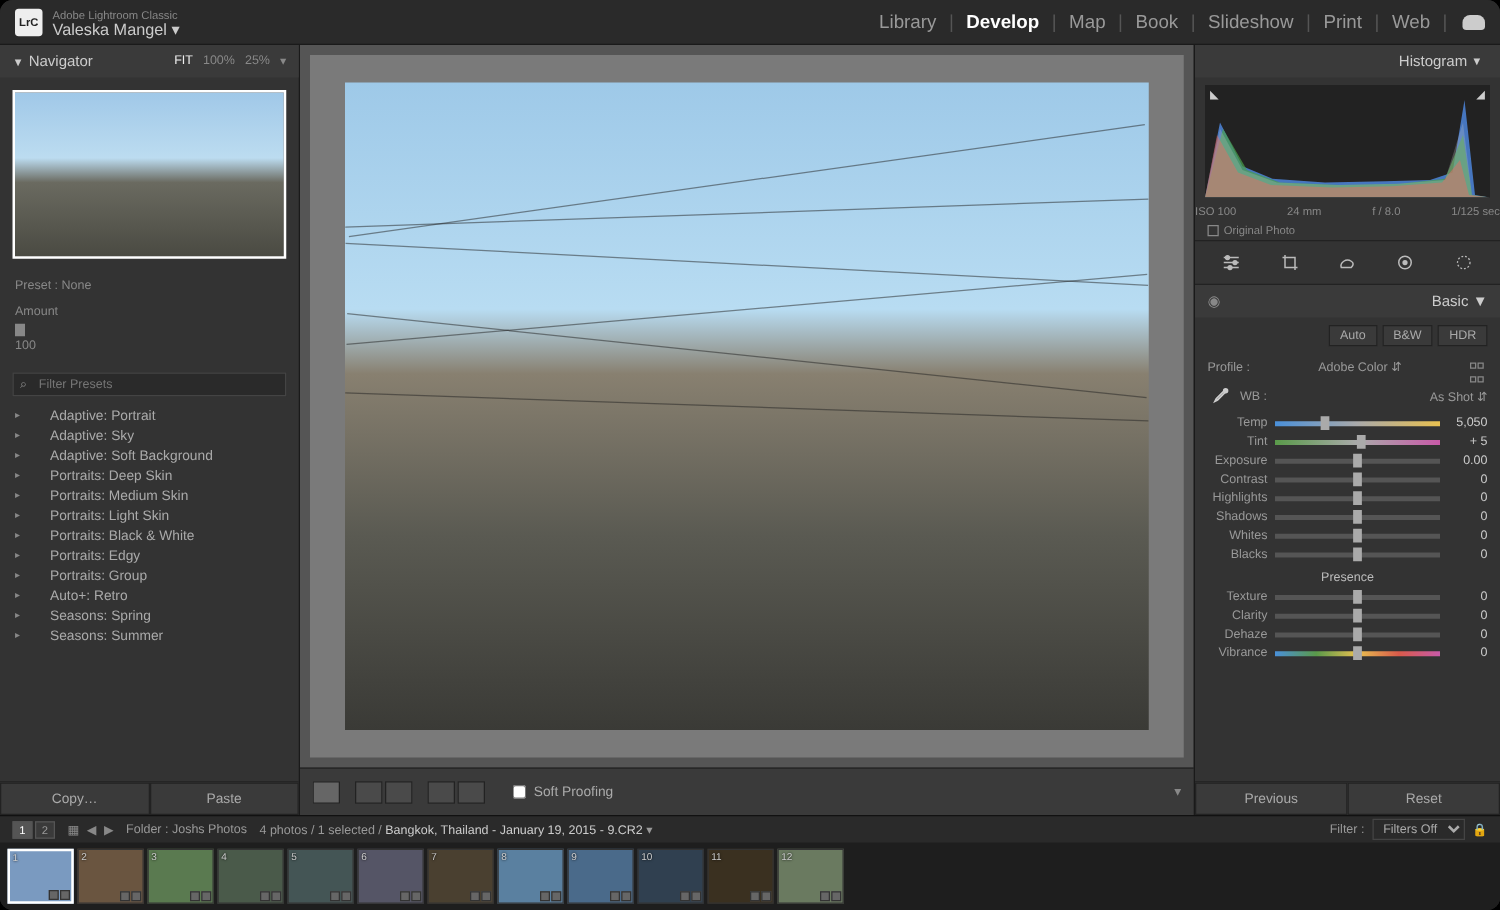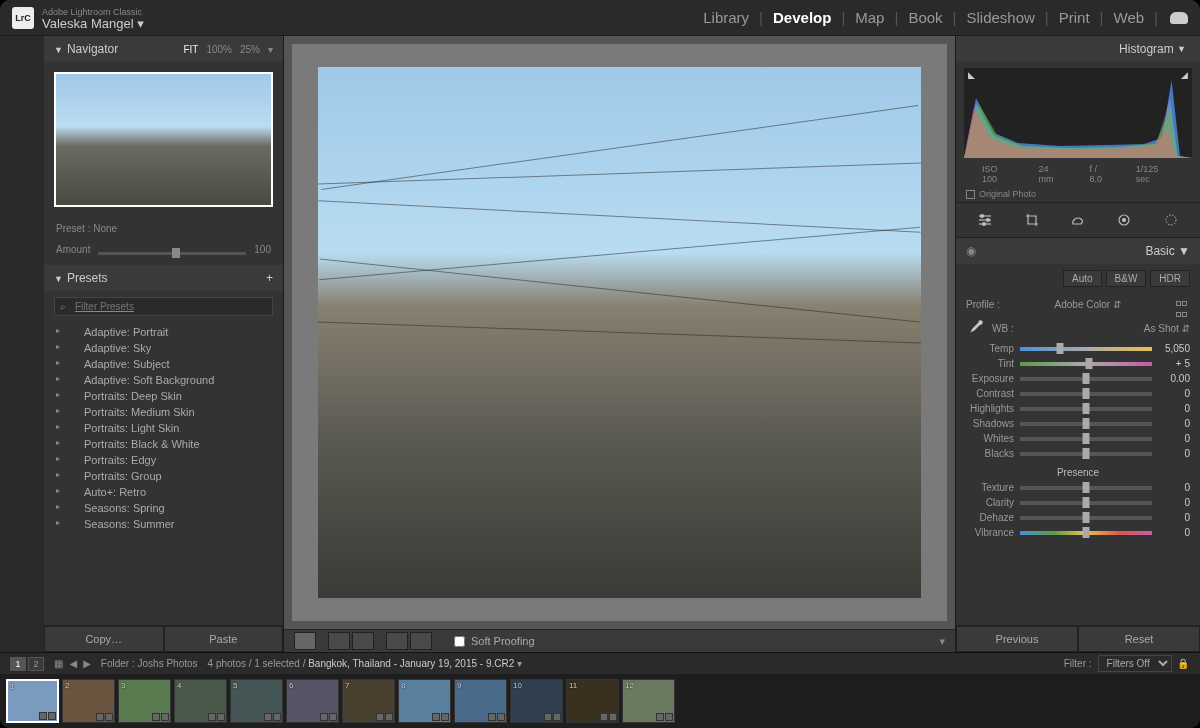--- a/index.html
+++ b/index.html
@@ -16,57 +16,57 @@
   .modules { display: flex; align-items: center; gap: 6px; font-size: 15px; }
   .module { color: #999; cursor: pointer; padding: 0 4px; }
   .module.active { color: #fff; font-weight: bold; }
   .sep { color: #555; }
   .cloud { width: 18px; height: 12px; background: #ccc; border-radius: 6px 6px 3px 3px; margin-left: 6px; }
 
   
   .main { flex: 1; display: flex; min-height: 0; }
 
   
-  .left { width: 240px; background: #333; display: flex; flex-direction: column; border-right: 1px solid #1a1a1a; margin-left: 44px; }
+  .left { width: 240px; background: #333; display: flex; flex-direction: column; border-right: 1px solid #1a1a1a; }
   .panel-header { display: flex; align-items: center; justify-content: space-between; padding: 6px 10px; background: #3a3a3a; font-size: 12px; color: #ccc; }
   .panel-header .tri { font-size: 9px; margin-right: 4px; }
   .nav-opts { display: flex; gap: 8px; font-size: 10px; color: #888; }
   .nav-opts .active { color: #eee; }
   .navigator-preview { margin: 10px; height: 135px; background: linear-gradient(to bottom, #a0c8e8 0%, #bcdcf0 40%, #6a6a60 55%, #4a4a42 100%); border: 2px solid #fff; position: relative; }
   .preset-info { padding: 6px 12px; font-size: 10px; color: #888; }
-  .amount-row { display: flex; align-items: flex-end; gap: 8px; padding: 4px 12px 10px; font-size: 10px; color: #888; }
+  .amount-row { display: flex; align-items: flex-start; gap: 8px; padding: 4px 12px 10px; font-size: 10px; color: #888; flex-direction: column; }
   .amount-row .slider { flex:1; height: 3px; background: #555; position: relative; }
   .amount-row .slider .knob { position: absolute; left: 50%; top: -4px; width: 8px; height: 10px; background: #888; }
   .search-presets { margin: 6px 10px; }
-  .search-presets input { width: 100%; background: #2a2a2a; border: 1px solid #444; padding: 3px 6px 3px 20px; color: #888; font-size: 10px; text-decoration: underline; }
+  .search-presets input { width: 100%; background: #2a2a2a; border: 1px solid #444; padding: 3px 6px 3px 20px; color: #888; font-size: 10px; }
   .search-wrap { position: relative; }
   .search-wrap .mag { position: absolute; left: 6px; top: 4px; font-size: 10px; color: #888; }
   .preset-list { flex: 1; overflow: hidden; padding: 2px 0; }
   .preset-item { padding: 2px 10px 2px 40px; font-size: 11px; color: #aaa; cursor: pointer; position: relative; }
   .preset-item::before { content: "▸"; position: absolute; left: 12px; font-size: 8px; color: #888; }
   .copy-paste { display: flex; border-top: 1px solid #222; }
   .copy-paste button { flex: 1; background: #3a3a3a; border: 1px solid #222; color: #aaa; padding: 6px; font-size: 11px; cursor: pointer; }
 
   
   .center { flex: 1; background: #555; display: flex; flex-direction: column; }
   .preview { flex: 1; background: #7a7a7a; margin: 8px; display: flex; align-items: center; justify-content: center; position: relative; }
   .preview-img { width: 92%; height: 92%; background: linear-gradient(to bottom, #9ec9e8 0%, #b8dcf2 35%, #888070 45%, #5a5a52 70%, #3a3a36 100%); position: relative; overflow: hidden; }
   .wires { position: absolute; inset: 0; }
   .wires div { position: absolute; height: 1px; background: #222; opacity: 0.5; }
-  .toolbar-bottom { height: 23px; background: #3a3a3a; display: flex; align-items: center; padding: 0 10px; gap: 12px; border-top: 1px solid #222; }
+  .toolbar-bottom { height: 38px; background: #3a3a3a; display: flex; align-items: center; padding: 0 10px; gap: 12px; border-top: 1px solid #222; }
   .tb-group { display: flex; gap: 2px; }
   .tb-btn { width: 22px; height: 18px; background: #4a4a4a; border: 1px solid #222; }
   .tb-btn.active { background: #666; }
   .soft-proof { display: flex; align-items: center; gap: 6px; font-size: 11px; color: #aaa; margin-left: 10px; }
   .soft-proof input { width: 11px; height: 11px; }
 
   
   .right { width: 245px; background: #333; display: flex; flex-direction: column; border-left: 1px solid #1a1a1a; }
   .histogram { height: 90px; margin: 6px 8px 4px; background: #222; position: relative; overflow: hidden; }
-  .histo-info { display: flex; justify-content: space-between; padding: 2px 26px; font-size: 9px; color: #888; gap: 24px; }
+  .histo-info { display: flex; justify-content: space-between; padding: 2px 0; font-size: 9px; color: #888; gap: 24px; }
   .orig-photo { padding: 3px 10px; font-size: 9px; color: #888; display: flex; align-items: center; gap: 4px; }
   .tools-row { display: flex; justify-content: space-around; padding: 8px 6px; border-bottom: 1px solid #222; border-top: 1px solid #222; }
   .tool { width: 22px; height: 18px; display: flex; align-items: center; justify-content: center; color: #aaa; cursor: pointer; }
   .basic-header { display: flex; align-items: center; justify-content: space-between; padding: 6px 10px; background: #3a3a3a; font-size: 12px; color: #ccc; }
   .treatment { display: flex; justify-content: flex-end; gap: 4px; padding: 6px 10px; }
   .treatment button { font-size: 10px; background: #3a3a3a; color: #aaa; border: 1px solid #222; padding: 2px 8px; cursor: pointer; }
   .profile-row, .wb-row { display: flex; align-items: center; justify-content: space-between; padding: 4px 10px; font-size: 10px; color: #999; }
   .eyedrop { display: flex; align-items: center; padding: 4px 10px; gap: 8px; }
   .eyedrop-icon { width: 18px; height: 18px; color: #ccc; }
   .slider-row { display: flex; align-items: center; padding: 2px 10px; font-size: 10px; color: #999; gap: 6px; }
@@ -150,34 +150,29 @@
       <div class="navigator-preview"></div>
       <div class="preset-info">Preset : None</div>
       <div class="amount-row">
         <span>Amount</span>
         <div class="slider">
             <div class="knob"></div>
           </div>
         <span>100</span>
       </div>
 
-      <div class="panel-header">
-        <span><span class="tri">▼</span><span>Presets</span></span>
-        <span>+</span>
-      </div>
       <div class="search-presets">
         <div class="search-wrap">
           <span class="mag">⌕</span>
           <input placeholder="Filter Presets" style="">
         </div>
       </div>
       <div class="preset-list">
         <div class="preset-item">Adaptive: Portrait</div>
         <div class="preset-item">Adaptive: Sky</div>
-        <div class="preset-item">Adaptive: Subject</div>
         <div class="preset-item">Adaptive: Soft Background</div>
         <div class="preset-item">Portraits: Deep Skin</div>
         <div class="preset-item">Portraits: Medium Skin</div>
         <div class="preset-item">Portraits: Light Skin</div>
         <div class="preset-item">Portraits: Black &amp; White</div>
         <div class="preset-item">Portraits: Edgy</div>
         <div class="preset-item">Portraits: Group</div>
         <div class="preset-item">Auto+: Retro</div>
         <div class="preset-item">Seasons: Spring</div>
         <div class="preset-item">Seasons: Summer</div>

